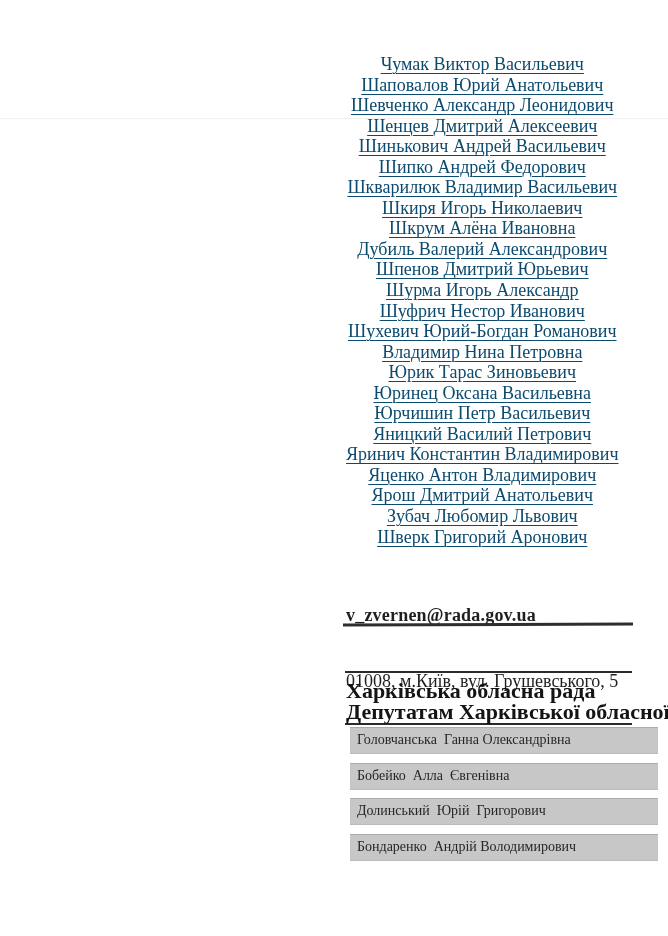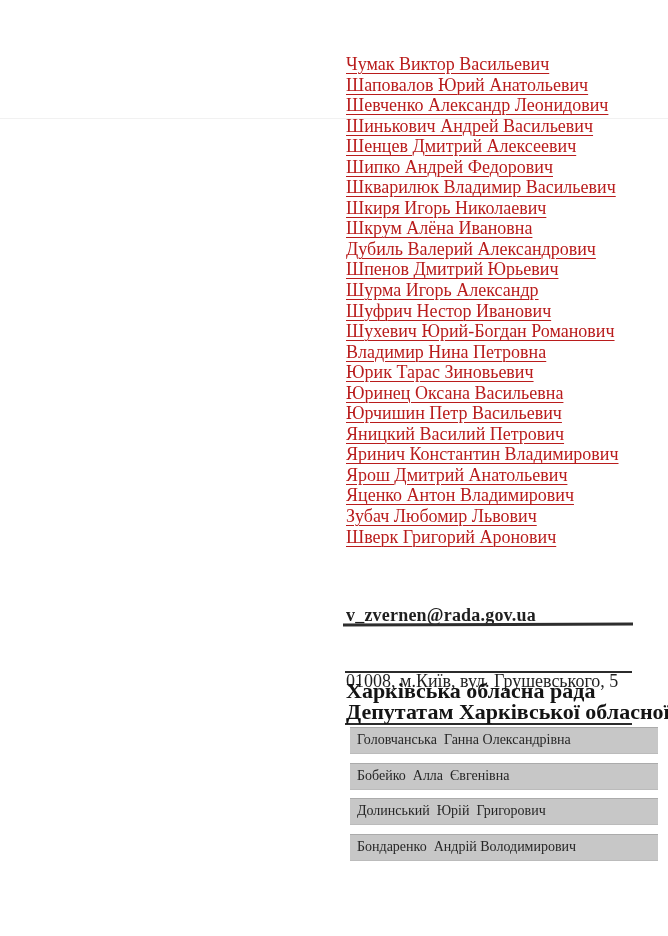--- a/index.html
+++ b/index.html
@@ -28,26 +28,27 @@
   
   .names-list {
     position: absolute;
     left: 346px;
     top: 54px;
   }
   .name-link {
     display: block;
     font-size: 18px;
     line-height: 20.55px;
-    color: #b91c1c;
+    color: #0c4a6e;
     text-decoration: underline;
     text-decoration-thickness: 1.4px;
     text-underline-offset: 2.5px;
     white-space: pre;
     cursor: pointer;
+    text-align: center;
   }
 
   
   .contact {
     position: absolute;
     left: 346px;
     top: 560px;
     font-size: 18px;
     line-height: 22px;
     white-space: pre;
@@ -109,39 +110,39 @@
 <body>
 
 <div class="page">
 
   <div class="scan-streak" style="top:118px;"></div>
 
   <div class="names-list">
       <a class="name-link">Чумак Виктор Васильевич</a>
       <a class="name-link">Шаповалов Юрий Анатольевич</a>
       <a class="name-link">Шевченко Александр Леонидович</a>
+      <a class="name-link">Шенцев Дмитрий Алексеевич</a>
       <a class="name-link">Шинькович Андрей Васильевич</a>
-      <a class="name-link">Шенцев Дмитрий Алексеевич</a>
       <a class="name-link">Шипко Андрей Федорович</a>
       <a class="name-link">Шкварилюк Владимир Васильевич</a>
       <a class="name-link">Шкиря Игорь Николаевич</a>
       <a class="name-link">Шкрум Алёна Ивановна</a>
       <a class="name-link">Дубиль Валерий Александрович</a>
       <a class="name-link">Шпенов Дмитрий Юрьевич</a>
       <a class="name-link">Шурма Игорь Александр</a>
       <a class="name-link">Шуфрич Нестор Иванович</a>
       <a class="name-link">Шухевич Юрий-Богдан Романович</a>
       <a class="name-link">Владимир Нина Петровна</a>
       <a class="name-link">Юрик Тарас Зиновьевич</a>
       <a class="name-link">Юринец Оксана Васильевна</a>
       <a class="name-link">Юрчишин Петр Васильевич</a>
       <a class="name-link">Яницкий Василий Петрович</a>
       <a class="name-link">Яринич Константин Владимирович</a>
+      <a class="name-link">Яценко Антон Владимирович</a>
       <a class="name-link">Ярош Дмитрий Анатольевич</a>
-      <a class="name-link">Яценко Антон Владимирович</a>
       <a class="name-link">Зубач Любомир Львович</a>
       <a class="name-link">Шверк Григорий Аронович</a>
     </div>
 
   <div class="contact">
     <div class="email">v_zvernen@rada.gov.ua</div>
     <div class="address">01008, м.Київ, вул. Грушевського, 5</div>
   </div>
   <div class="address-rule"></div>
 

